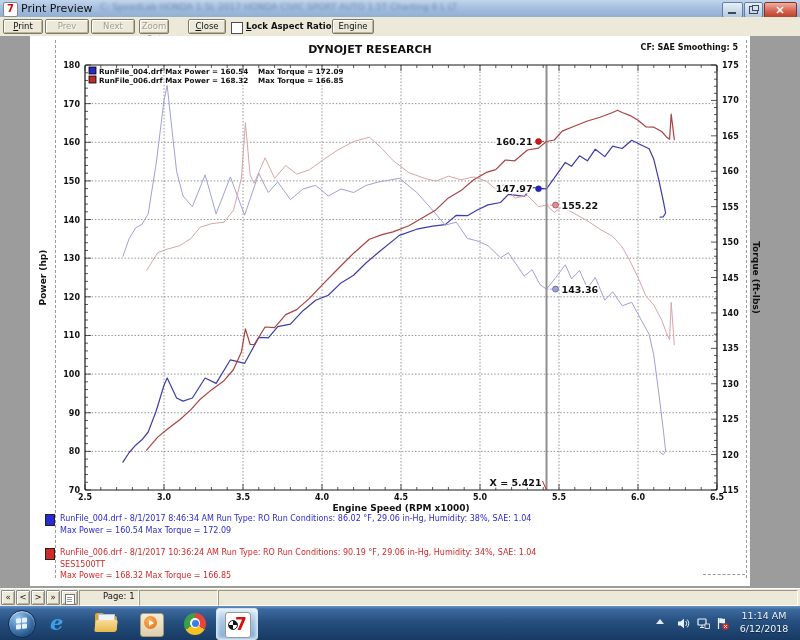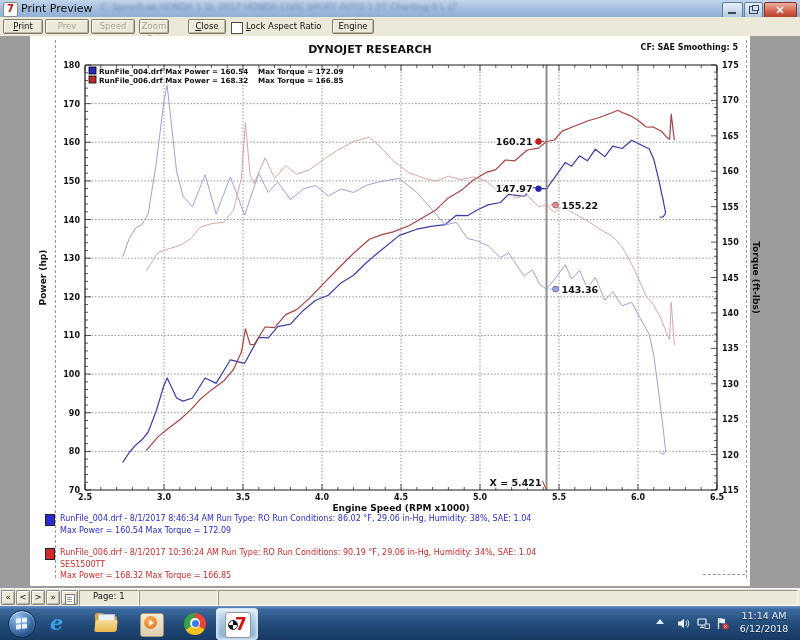--- a/index.html
+++ b/index.html
@@ -31,21 +31,21 @@
   .toolbar{position:absolute;left:0;top:17px;width:800px;height:19px;background:#ece9d8;
     border-bottom:5px solid #0f172a;}
   .tbtn{position:absolute;top:2px;height:15px;background:#ece9d8;border:1px solid #7d7a66;
     border-radius:2px;box-shadow:inset 1px 1px 0 #fff,inset -1px -1px 0 #b9b5a2;
     font-size:8.5px;color:#111;text-align:center;line-height:13px;padding:0;
     font-family:"DejaVu Sans",sans-serif;}
   .tbtn[disabled]{color:#a39f8d;text-shadow:1px 1px 0 #fbfaf4;}
   .tbtn u{text-decoration:underline;}
   .chk{position:absolute;left:231px;top:5px;width:10px;height:10px;background:#fff;
     border:1px solid #4d4d4d;}
-  .chk-label{position:absolute;left:246px;top:4px;font-size:8.5px;color:#111;}
+  .chk-label{position:absolute;left:246px;top:4px;font-size:8.5px;color:#111;font-weight:bold;}
 
   
   .preview{position:absolute;left:0;top:36px;width:800px;height:552px;background:#9c9c9c;}
   .page{position:absolute;left:30px;top:0;width:720px;height:550px;background:#ffffff;}
   .mline-l{position:absolute;left:55px;top:4px;height:538px;border-left:1px dashed #9a9a9a;}
   .mline-r{position:absolute;left:746px;top:4px;height:538px;border-left:1px dashed #9a9a9a;}
   .mline-b{position:absolute;left:703px;top:538px;width:42px;border-top:1px dashed #9a9a9a;}
   .hdr-c1{position:absolute;left:0;top:7px;width:740px;text-align:center;font-size:11px;font-weight:bold;color:#111;}
   .hdr-c2{position:absolute;left:0;top:17px;width:740px;text-align:center;font-size:8px;font-weight:bold;color:#111;}
   .hdr-r{position:absolute;right:62px;top:7px;font-size:8px;font-weight:bold;color:#111;}
@@ -135,21 +135,21 @@
             <line x1="2" y1="2" x2="8" y2="8"></line>
             <line x1="8" y1="2" x2="2" y2="8"></line>
           </svg>
       </div>
     </div>
   </div>
 
   <div class="toolbar">
     <button class="tbtn" style="left:3px;width:40px"><span></span><u>P</u><span>rint</span></button>
     <button class="tbtn" style="left:45px;width:44px" disabled=""><span>Prev</span><u></u><span></span></button>
-    <button class="tbtn" style="left:91px;width:44px" disabled=""><span>Speed</span><u></u><span></span></button>
+    <button class="tbtn" style="left:91px;width:44px" disabled=""><span>Next</span><u></u><span></span></button>
     <button class="tbtn" style="left:139px;width:30px" disabled=""><span>Zoom </span><u>O</u><span>ut</span></button>
     <button class="tbtn" style="left:188px;width:38px"><span></span><u>C</u><span>lose</span></button>
     <div class="chk"></div>
     <span class="chk-label"><u>L</u><span>ock Aspect Ratio</span></span>
     <button class="tbtn" style="left:332px;width:42px"><span>Engine</span></button>
   </div>
 
   <div class="preview">
     <div class="page"></div>
     <div class="mline-l"></div>
@@ -457,21 +457,21 @@
     <button class="sbtn" style="left:1px">«</button>
     <button class="sbtn" style="left:16px">&lt;</button>
     <button class="sbtn" style="left:31px">&gt;</button>
     <button class="sbtn" style="left:46px">»</button>
     <button class="sbtn wide" style="left:61px">
         <span class="pageicon"></span>
       </button>
     <div class="spanel sp1"></div>
     <div class="spanel sp2"></div>
     <div class="spanel sp3"></div>
-    <span class="spage" style="left:93px">Page: 1</span>
+    <span class="spage" style="left:103px">Page: 1</span>
   </div>
 
   <div class="taskbar">
     <div class="orb">
         <div class="panes">
           <div></div>
           <div></div>
           <div></div>
           <div></div>
         </div>

